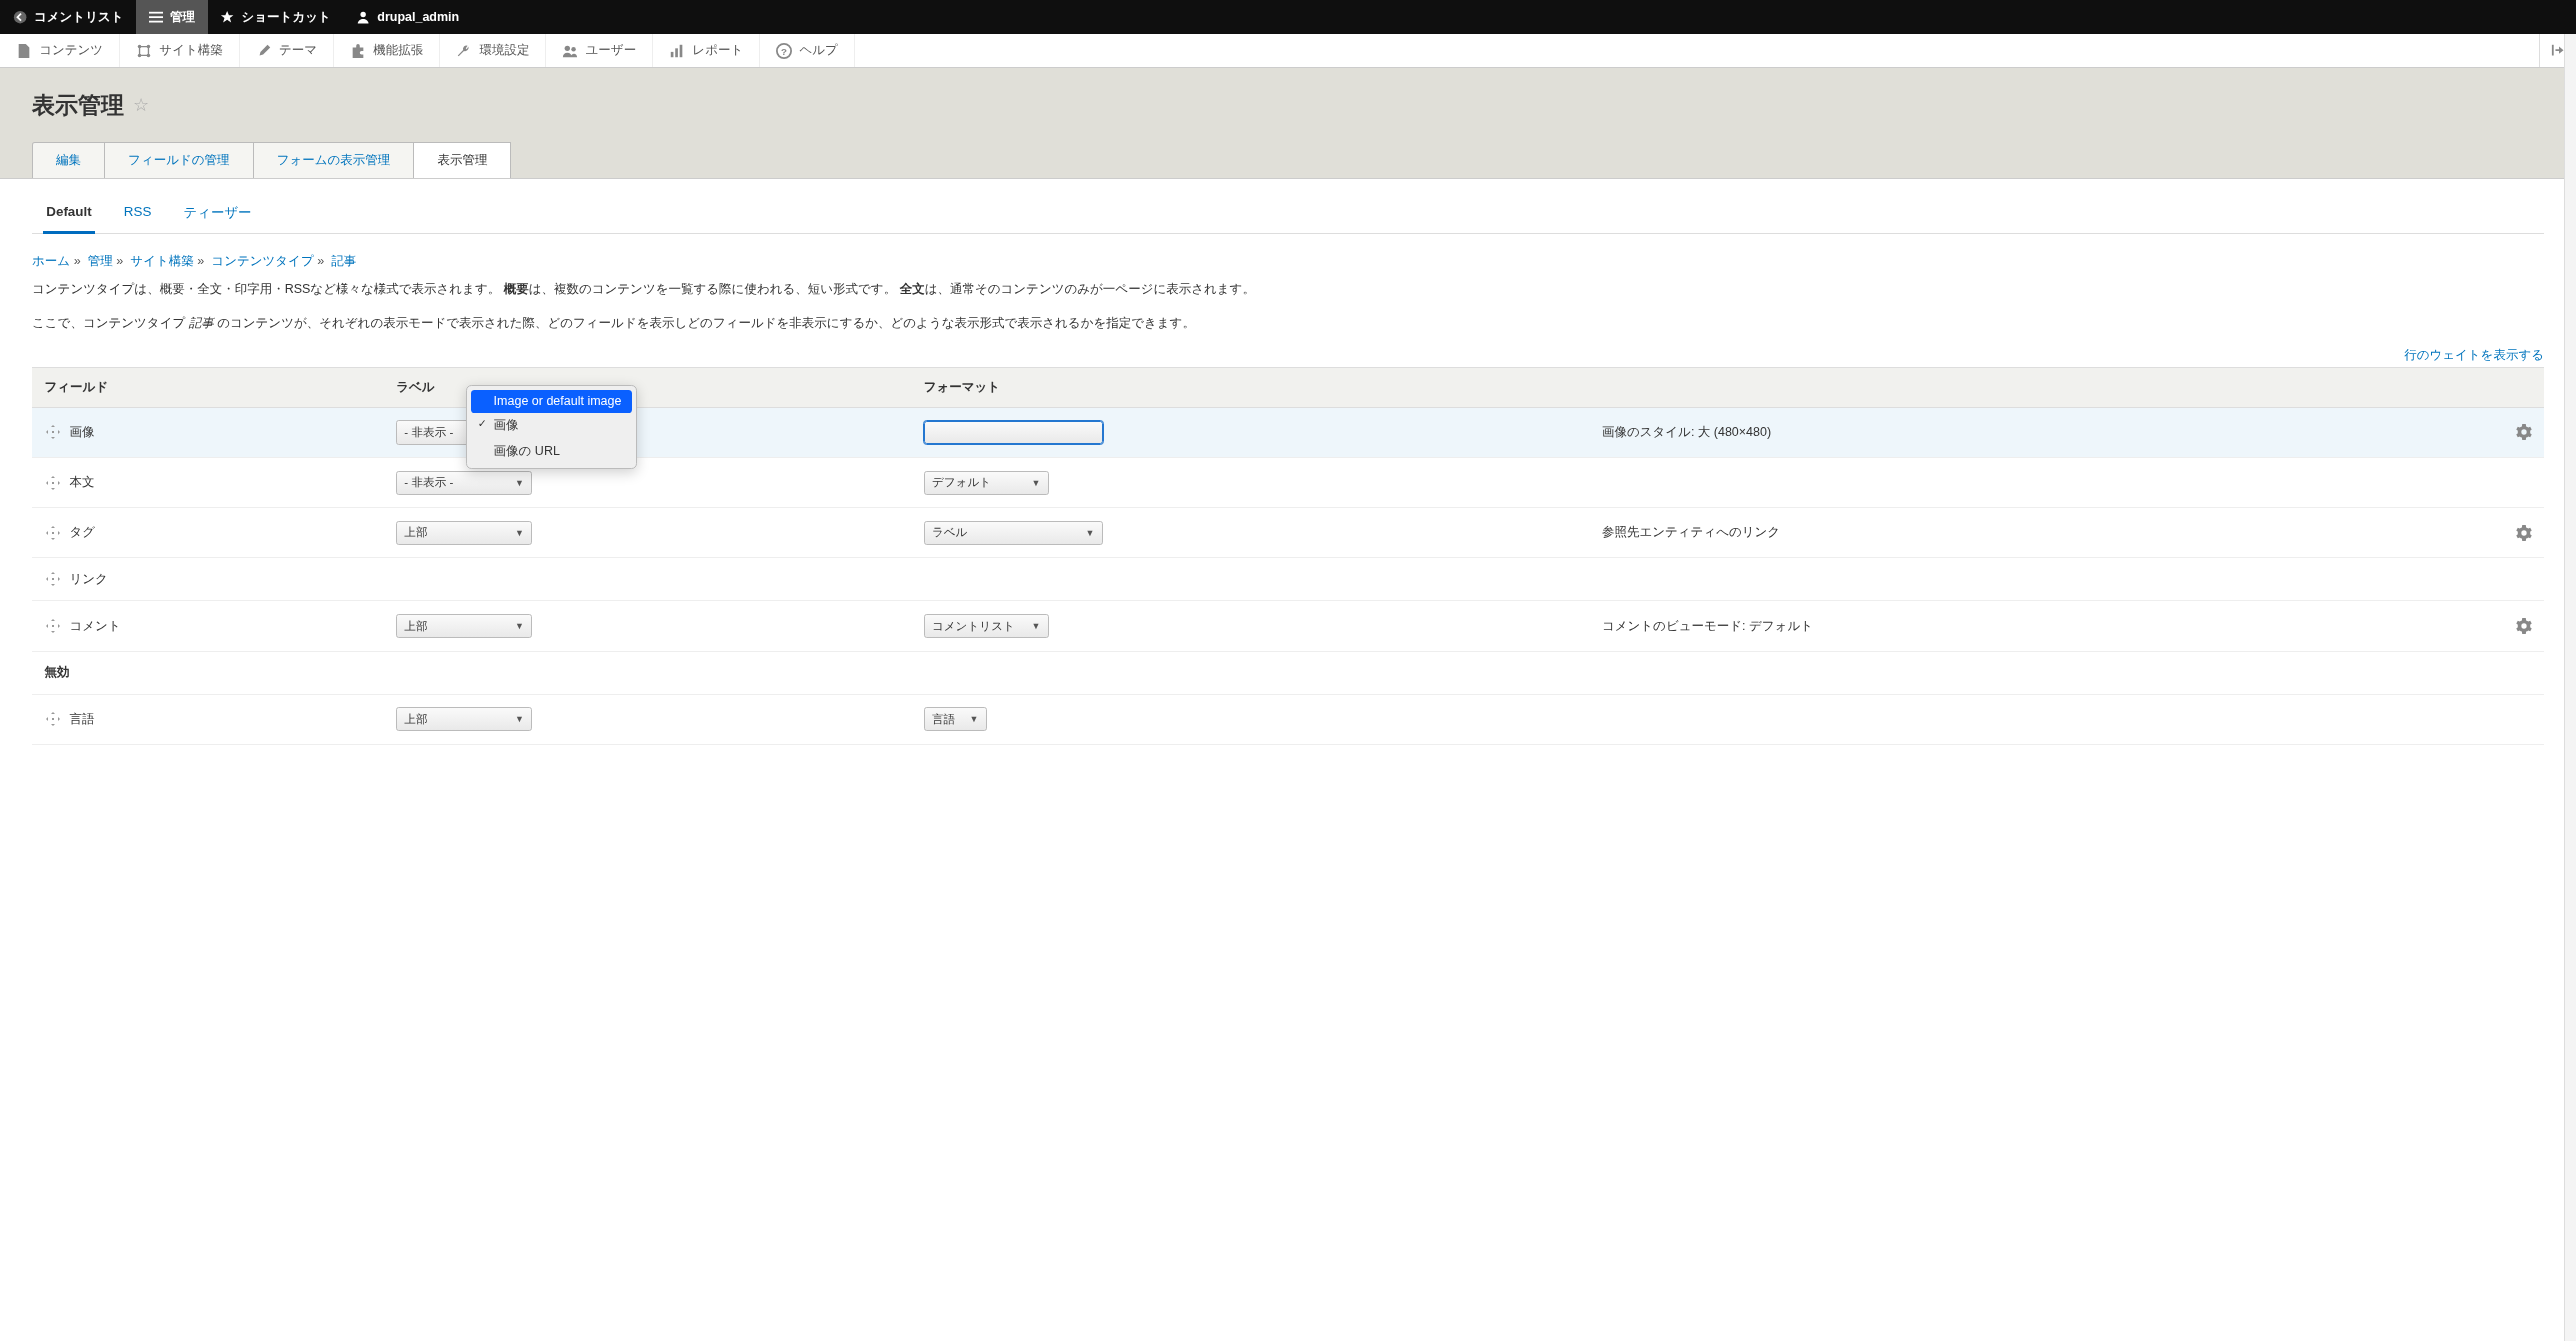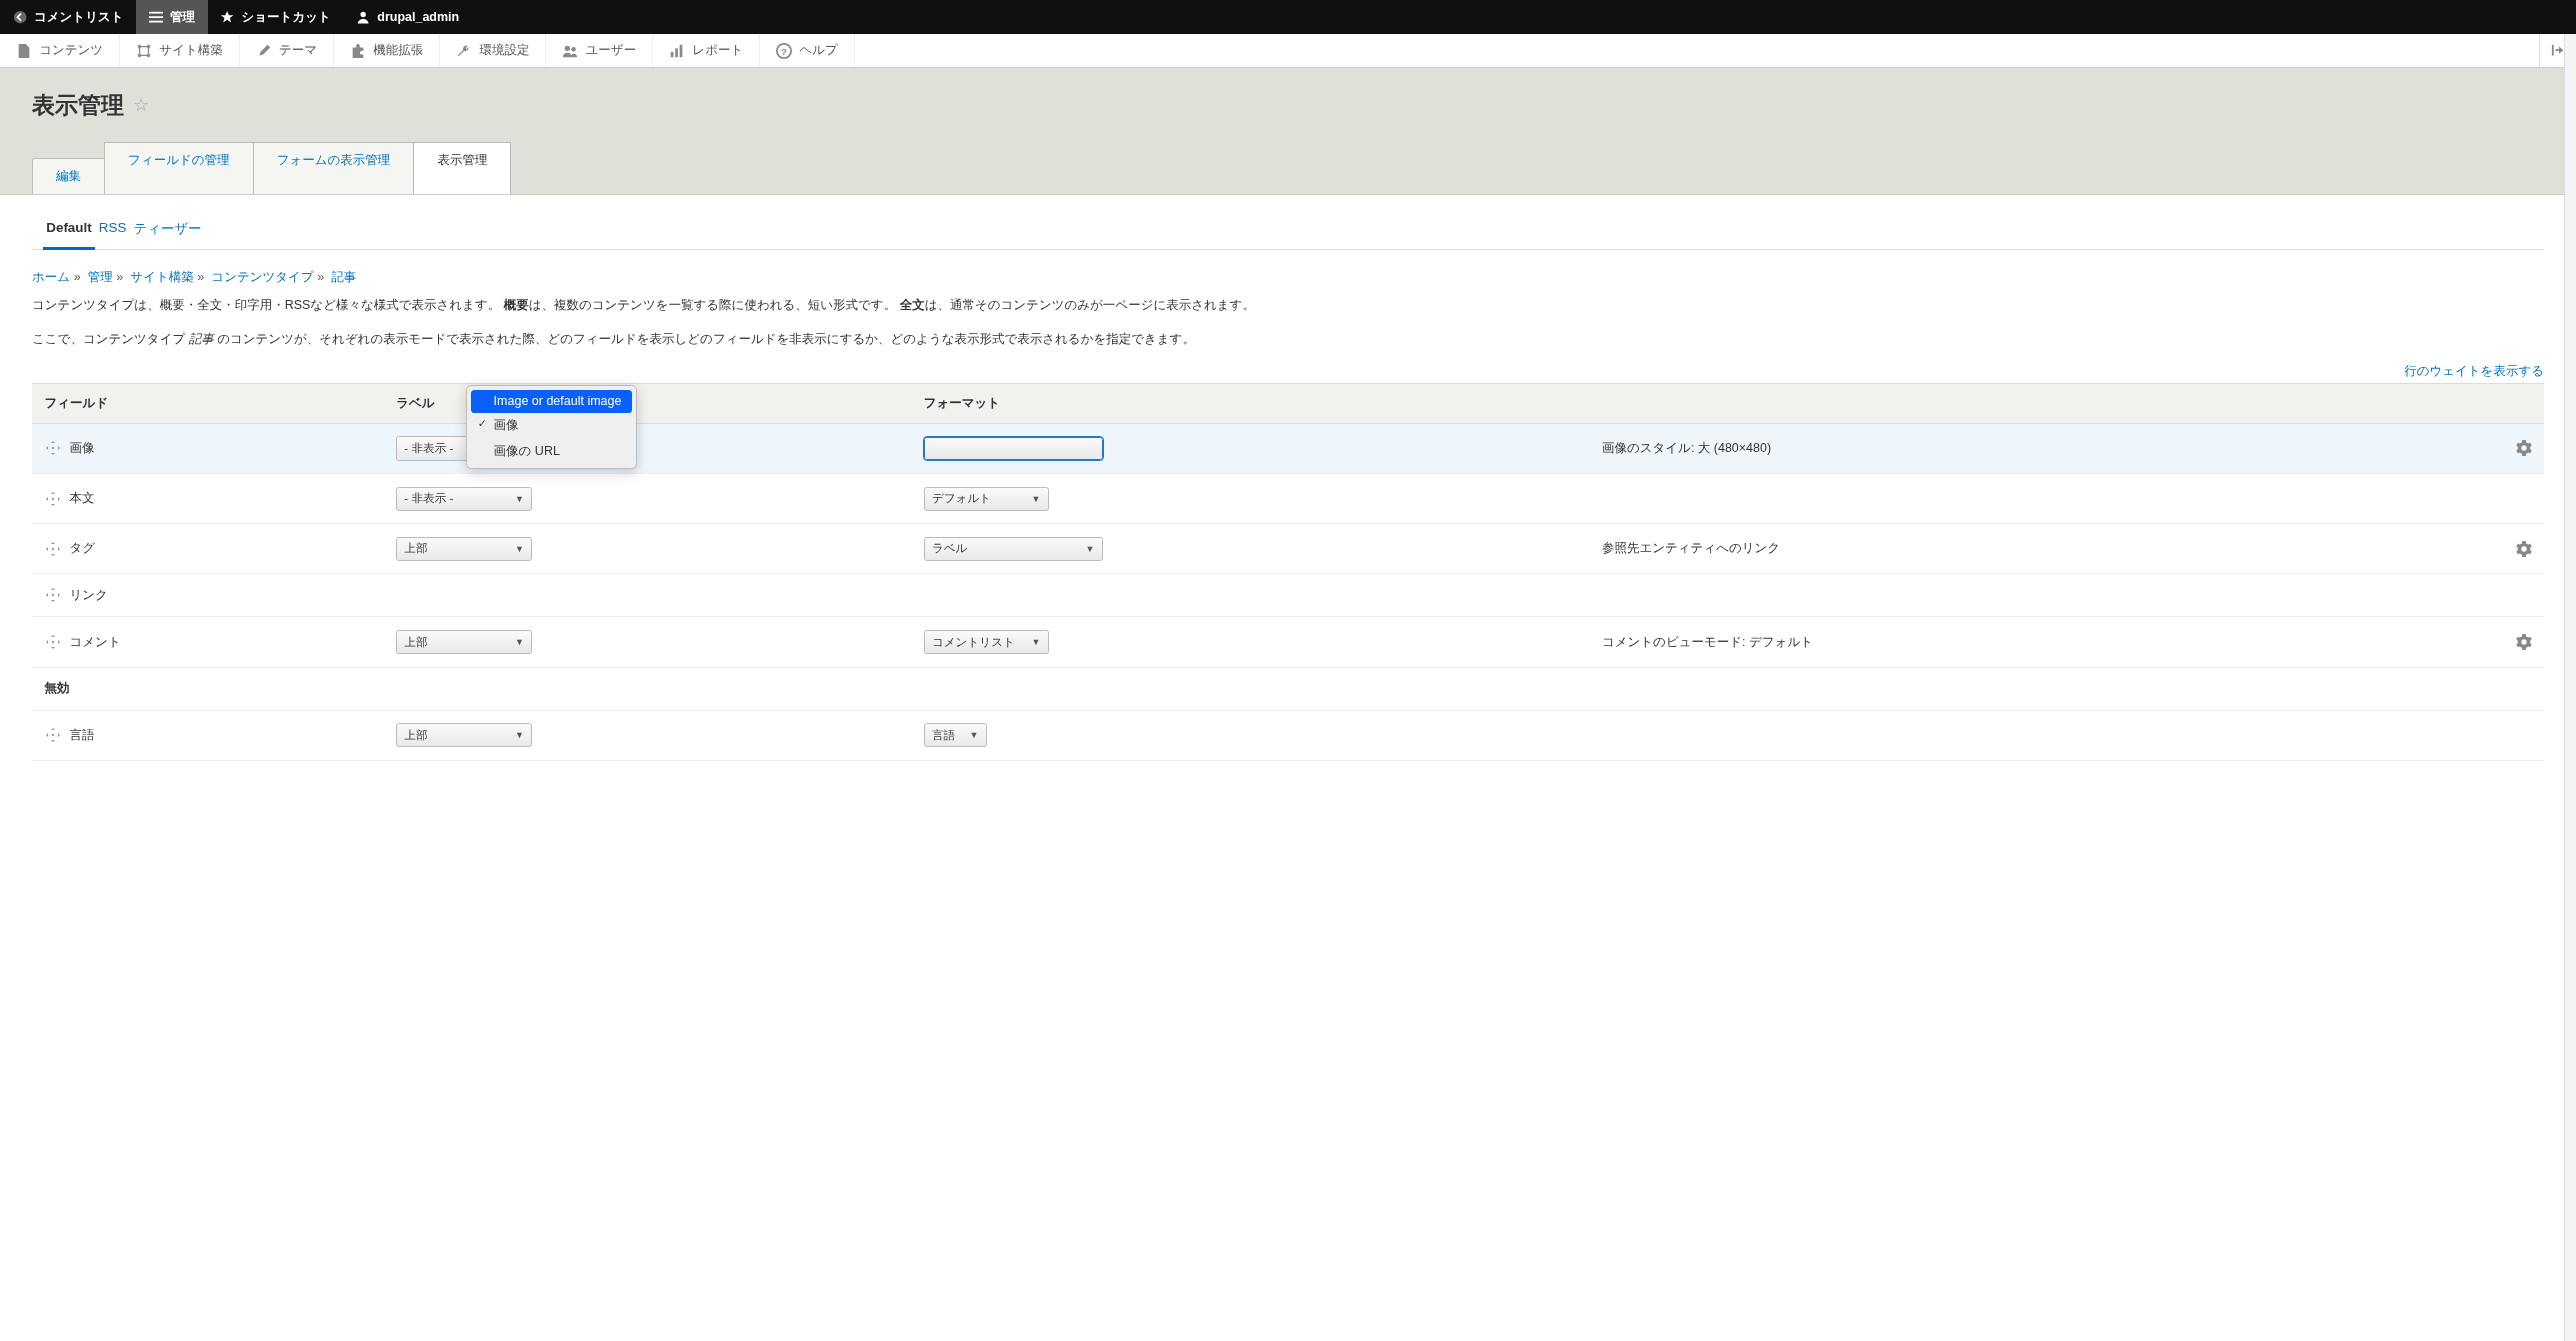--- a/index.html
+++ b/index.html
@@ -20,27 +20,27 @@
     
     .page-header-wrap { background: #e0dfd8; border-bottom: 0.9px solid #ccc; padding: 21.5px 32px 0; }
     .page-title-row { display: flex; align-items: center; gap: 9px; margin-bottom: 21.5px;}
     .page-title { font-size: 23px; font-weight: 600; }
     .star-outline { color: #aaa; cursor: pointer; font-size: 18px; }
     
     
     .primary-tabs { display: flex; }
     .primary-tab { padding: 9px 23px; background: #f5f5f2; border: 0.9px solid #bbb; border-bottom: none; cursor: pointer; color: #0074bd; margin-right: -0.9px; position: relative; }
     .primary-tab.active { background: #fff; z-index: 2; color: #333; }
-    .primary-tab:first-child { border-top-left-radius: 2.7px; margin-top: 16px; }
+    .primary-tab:first-child { border-top-left-radius: 2.7px; }
     
     
     .content { padding: 16px 32px 36px; }
     
     
-    .secondary-tabs { display: flex; border-bottom: 0.9px solid #ddd; padding: 0 10.7px 0; }
+    .secondary-tabs { display: flex; gap: 25px; border-bottom: 0.9px solid #ddd; padding: 0 10.7px 0; }
     .secondary-tab { padding: 9px 3.6px 10.7px; cursor: pointer; color: #0074bd; font-size: 13.4px; position: relative; }
     .secondary-tab.active { color: #333; font-weight: 600; }
     .secondary-tab.active::after { content: ""; position: absolute; left: 0; right: 0; bottom: -0.9px; height: 2.7px; background: #006cbf; }
     
     
     .breadcrumb { margin: 19.7px 0 9px; font-size: 12.5px; }
     .breadcrumb a { color: #0074bd; text-decoration: none; }
     .breadcrumb .sep { color: #555; margin: 0 3.6px; }
     
     .intro-text { margin-bottom: 12.5px; line-height: 1.7; font-size: 12.5px; }

